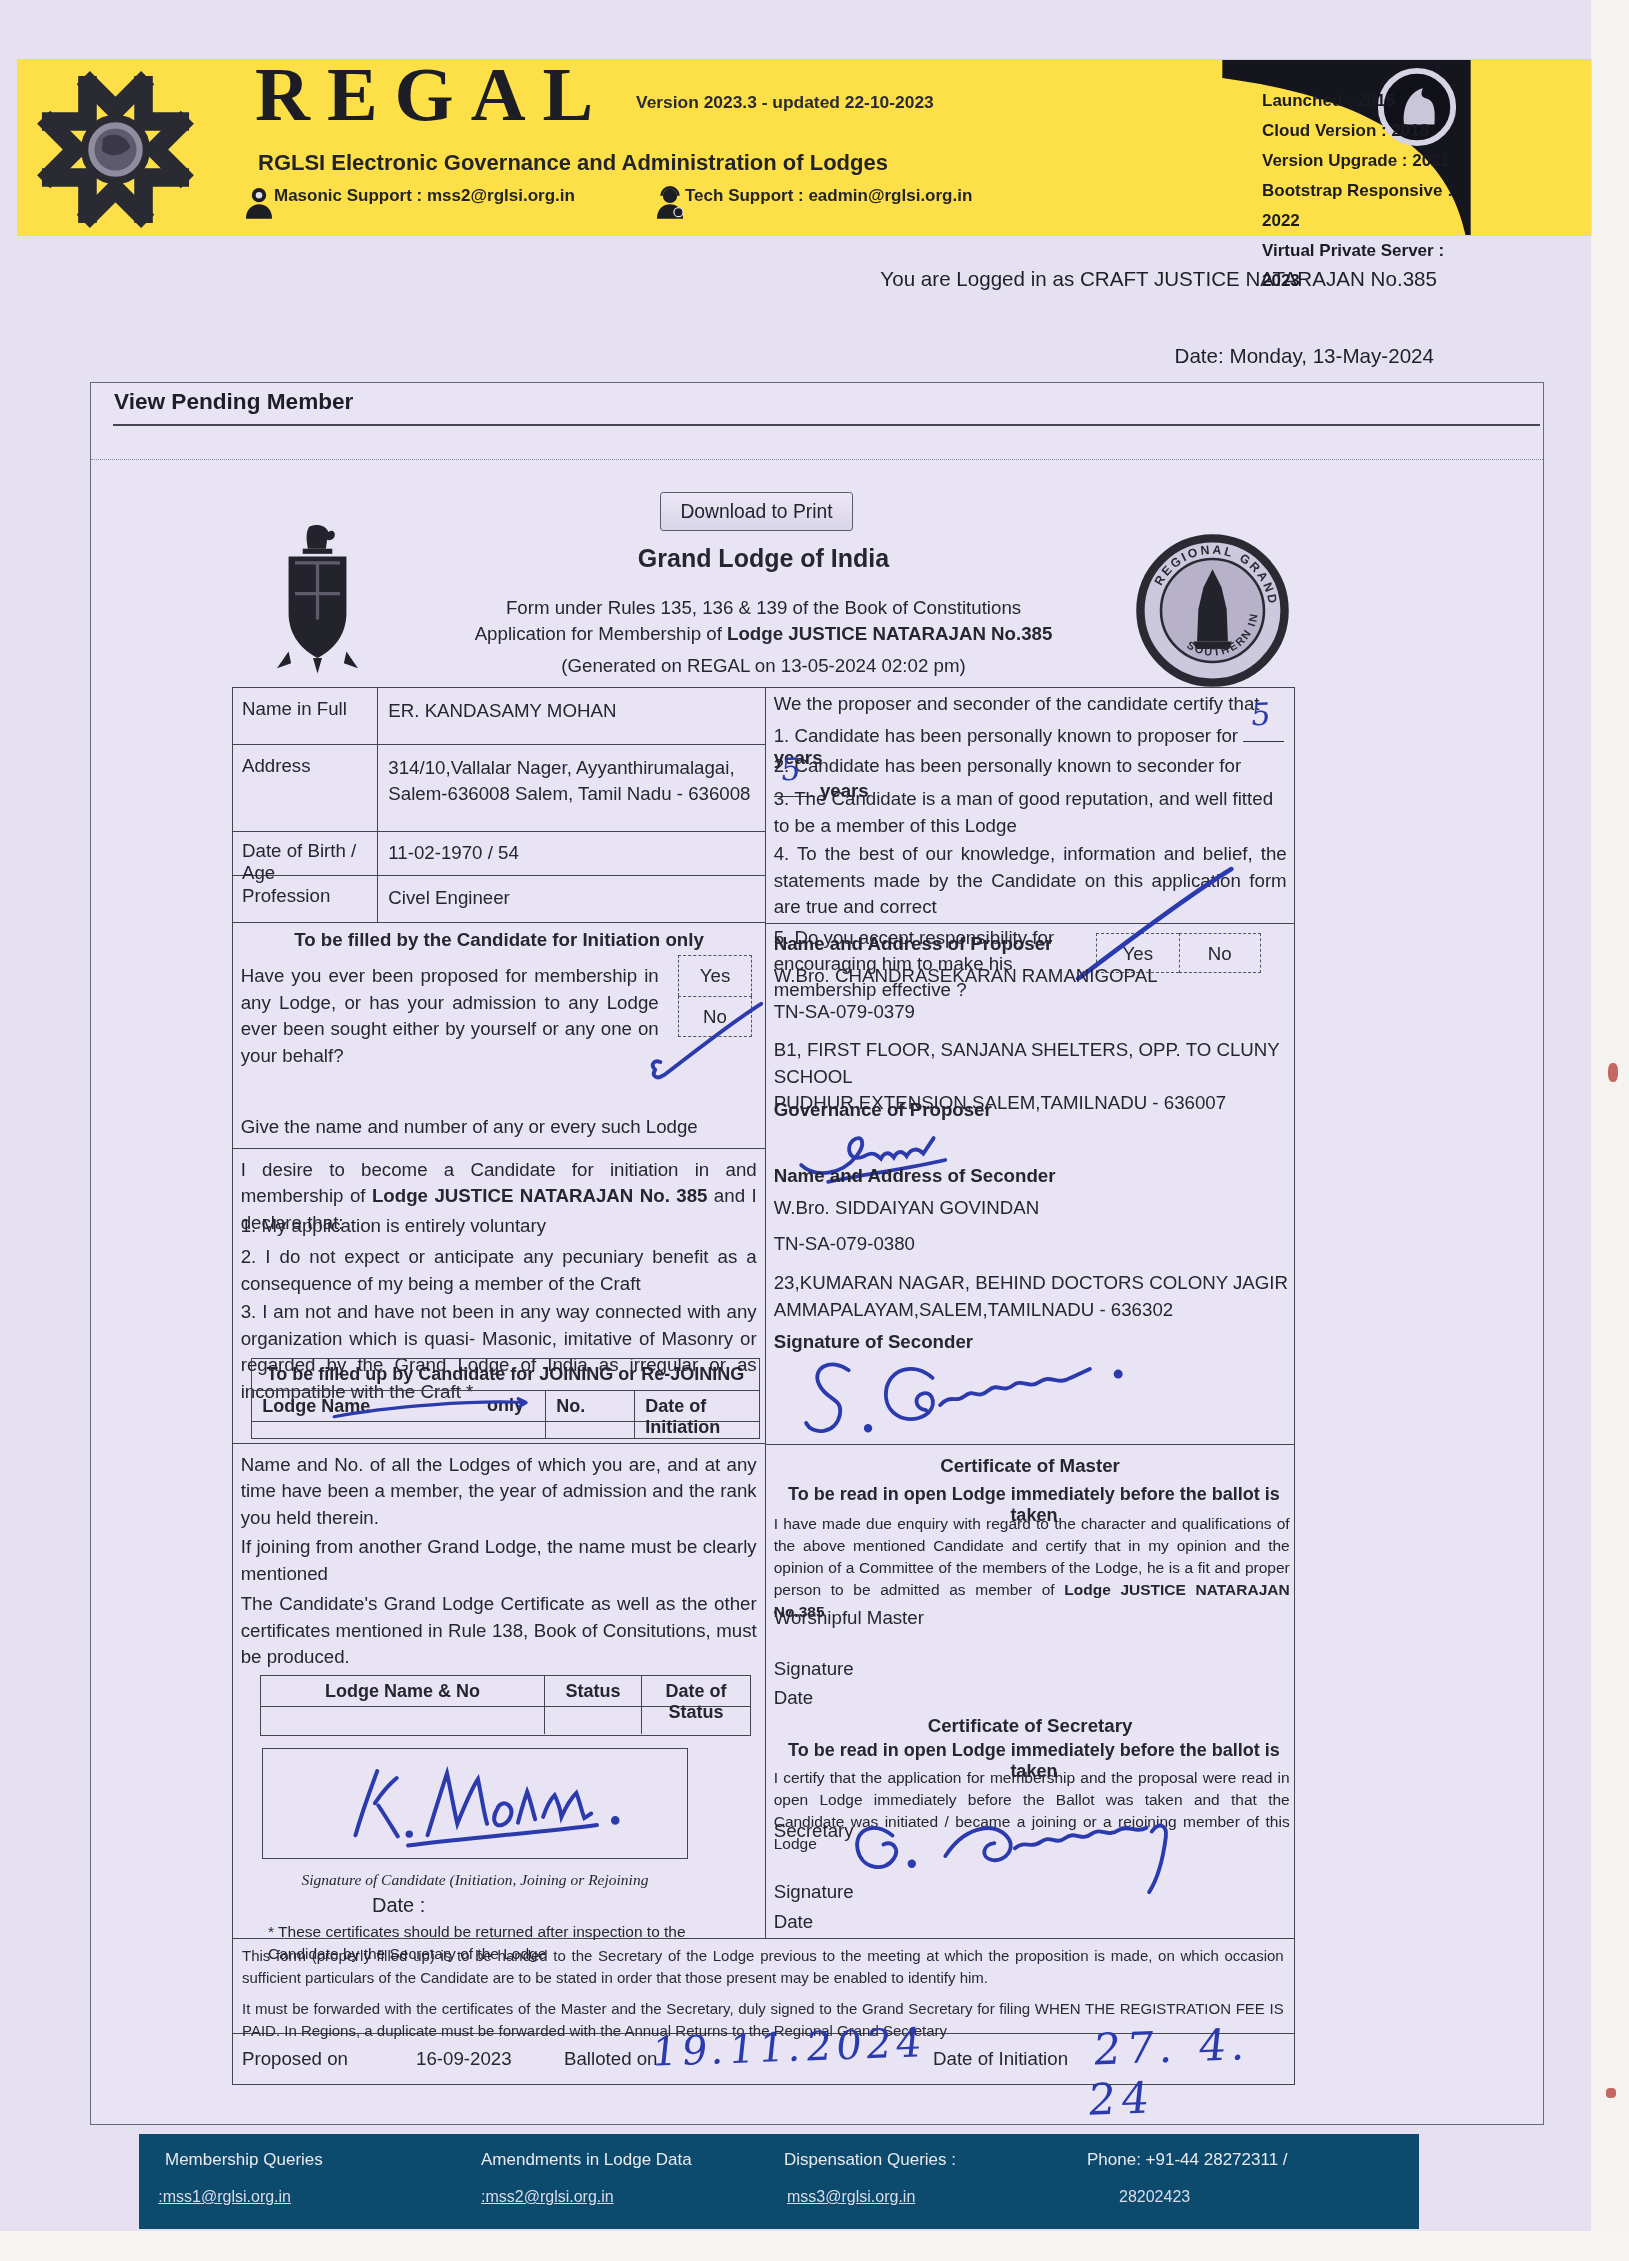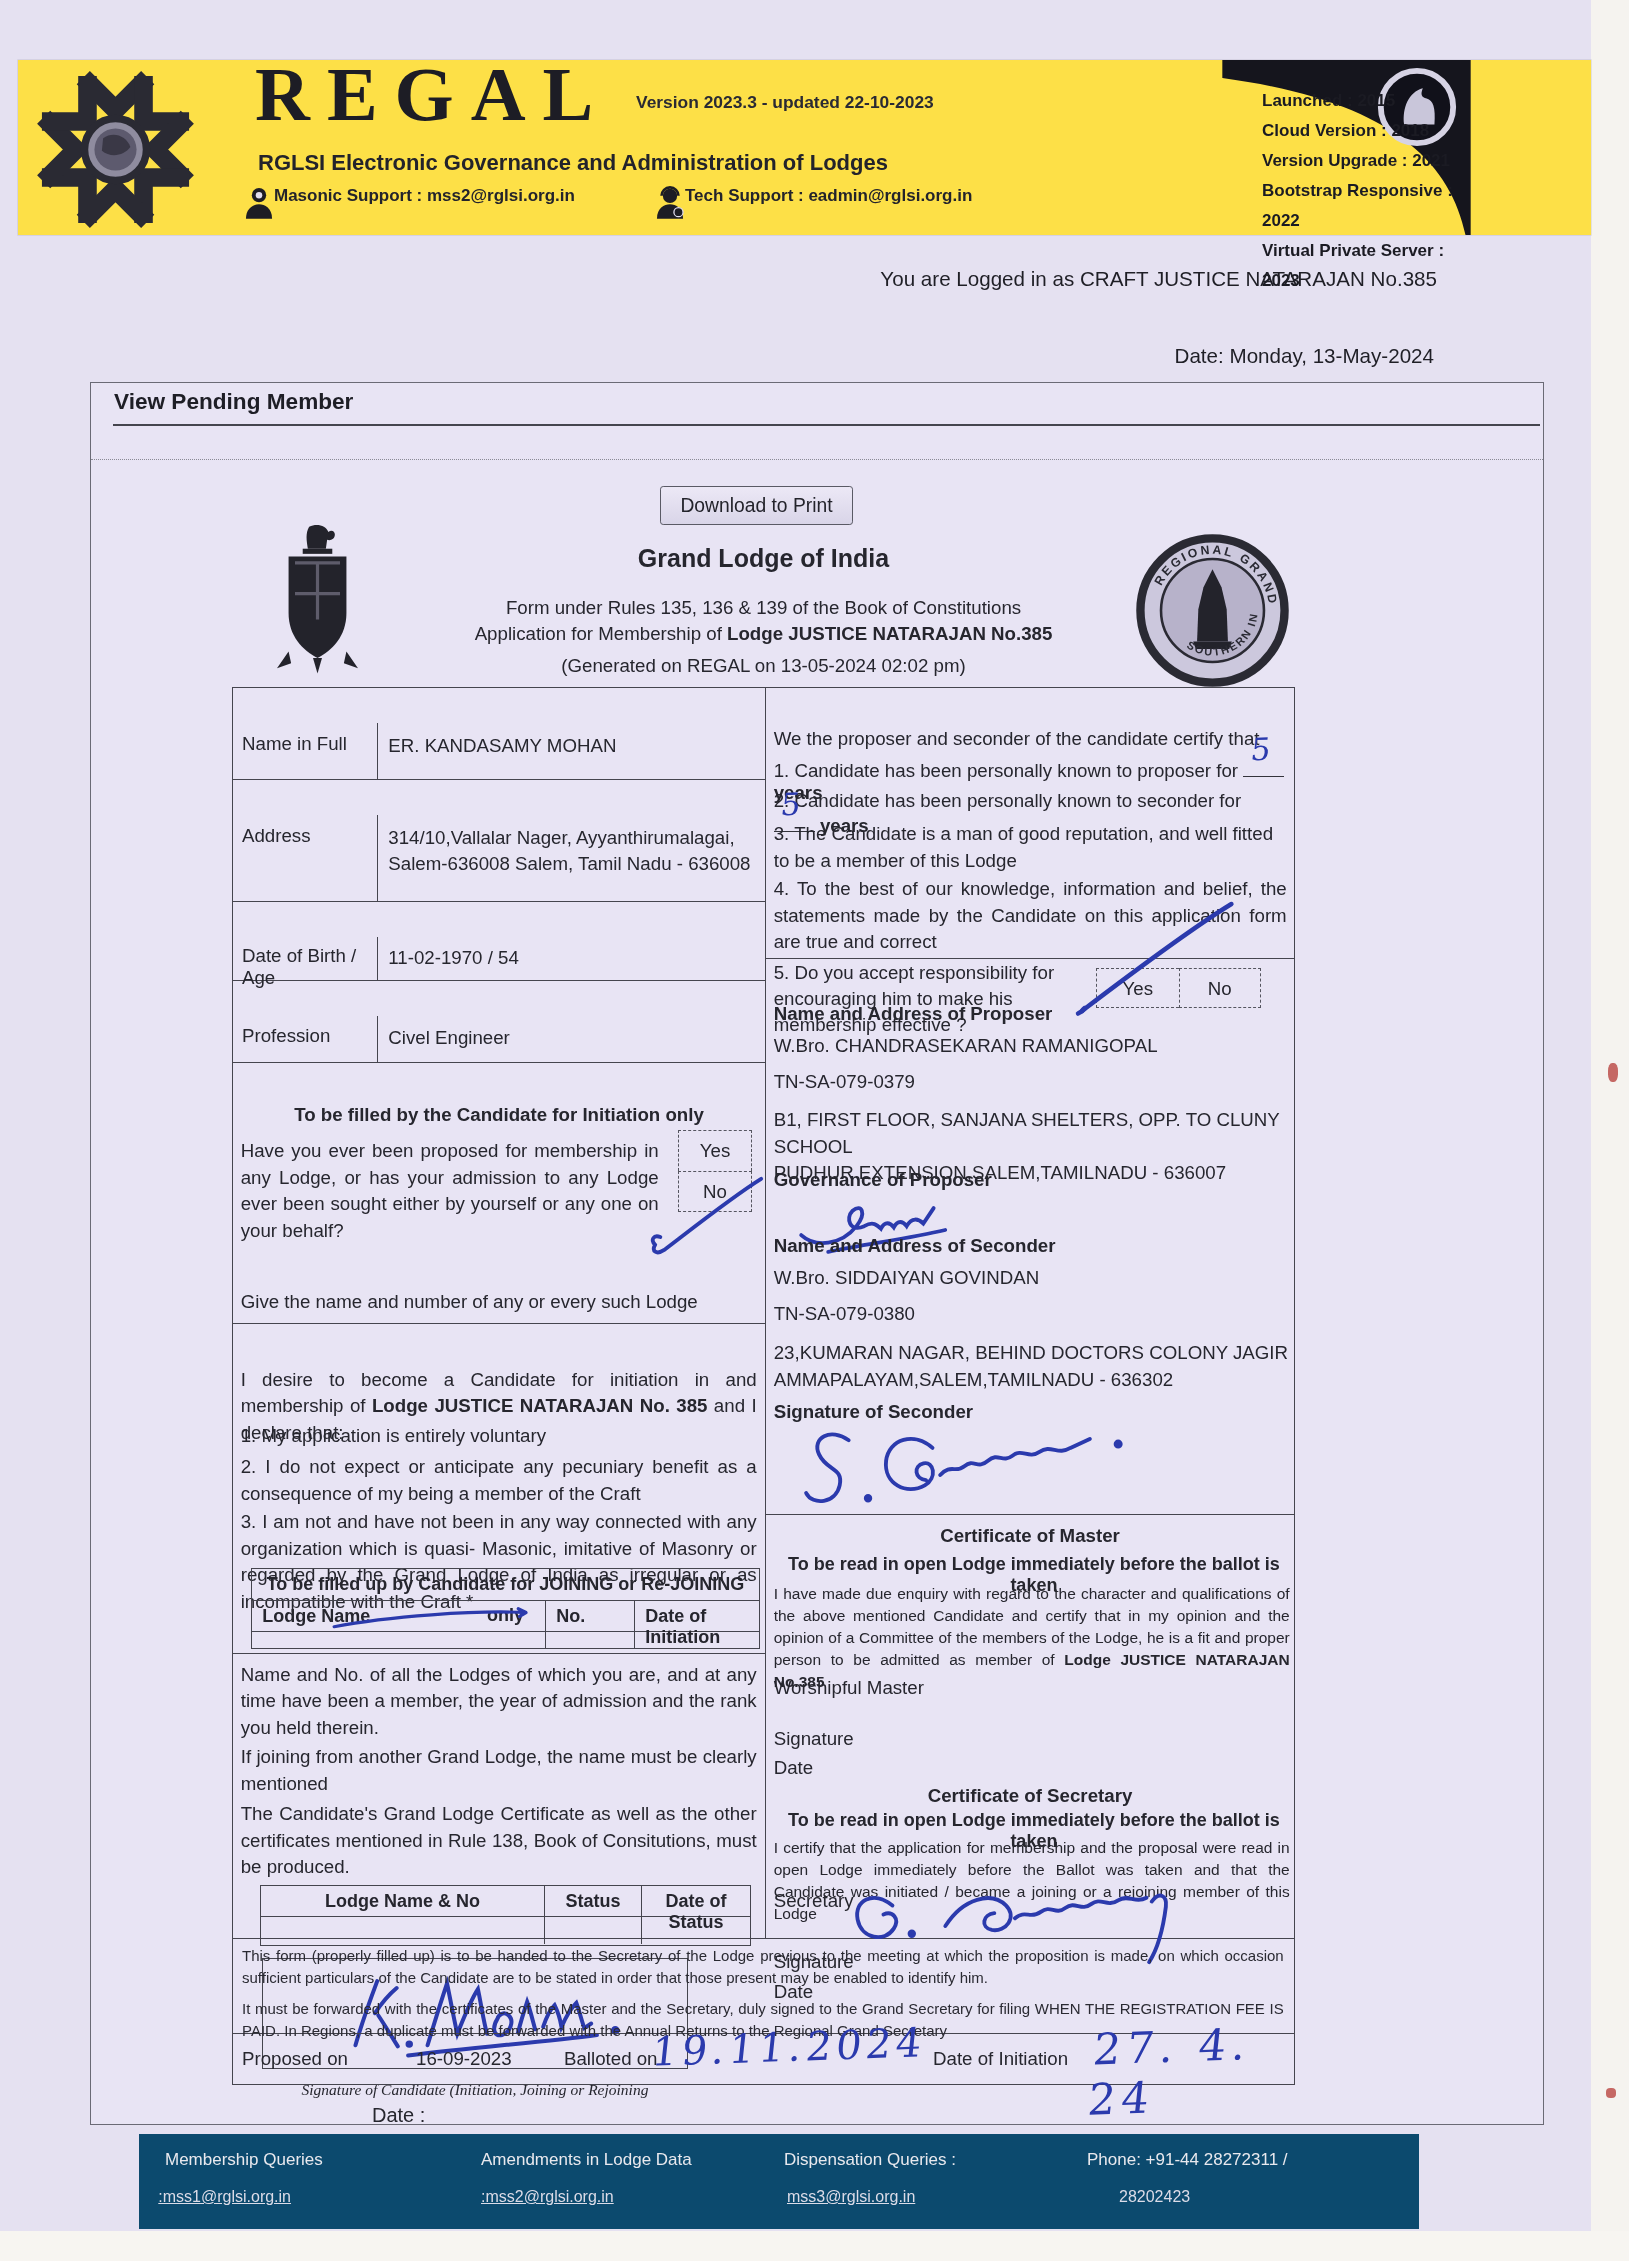--- a/index.html
+++ b/index.html
@@ -28,34 +28,34 @@
                 font-weight:bold;color:#1b1b23;}
   
   .logged{position:absolute;right:193px;top:267px;font-size:20.6px;color:#1f1f26;}
   .dateline{position:absolute;right:196px;top:344px;font-size:20.6px;color:#1f1f26;}
   
   .panel{position:absolute;left:90px;top:382px;width:1452px;height:1741px;background:#e8e4f4;
          border:1.3px solid #6a6a75;}
   .panel-title{position:absolute;left:23px;top:6.4px;font-size:22.6px;font-weight:bold;color:#1e1e26;}
   .panel-hr{position:absolute;left:22px;right:2.6px;top:41px;height:1.9px;background:#45454e;}
   .panel-dots{position:absolute;left:0;right:0;top:76px;border-top:1.3px dotted #8a8a95;}
-  .dl-btn{position:absolute;left:569px;top:103px;width:191px;height:37px;border:1.3px solid #5a5a65;
+  .dl-btn{position:absolute;left:569px;top:109px;width:191px;height:37px;border:1.3px solid #5a5a65;
           border-radius:3.2px;background:linear-gradient(#ece8f6,#d9d5e8);font-size:19.3px;color:#23232b;
           display:flex;align-items:center;justify-content:center;font-family:"Liberation Sans",sans-serif;}
   
   .form{position:absolute;left:141px;top:139px;width:1063px;height:1564px;}
   .fh-center{position:absolute;left:0;width:100%;text-align:center;}
   .crest{position:absolute;left:37px;top:1.3px;}
   .seal{position:absolute;right:3.9px;top:10.3px;}
   .b{font-weight:bold;}
   
   .tbl{position:absolute;left:0;top:165px;width:1063px;height:1252px;border:1.3px solid #45454e;box-sizing:border-box;}
   .lh{position:absolute;left:0;top:0;width:533px;height:100%;border-right:1.3px solid #45454e;box-sizing:border-box;}
   .rh{position:absolute;left:533px;top:0;right:0;height:100%;}
-  .row{position:relative;box-sizing:border-box;border-bottom:1.3px solid #45454e;font-size:18.7px;margin-top:35px;}
+  .row{position:relative;box-sizing:border-box;border-bottom:1.3px solid #45454e;font-size:18.7px;}
   .lab{position:absolute;left:0;top:0;bottom:0;width:145px;border-right:1.3px solid #45454e;
        box-sizing:border-box;padding:10.3px 6.4px 0 9px;}
   .val{position:absolute;left:145px;right:0;top:0;bottom:0;padding:10.3px 6.4px 0 10.3px;line-height:1.38;}
   .sec{position:relative;box-sizing:border-box;font-size:18.7px;}
   .just{text-align:justify;line-height:1.42;}
   .ynbox{border:1.3px dashed #55555f;box-sizing:border-box;text-align:center;font-size:18.7px;}
   .hand{font-family:"DejaVu Serif",serif;color:#2b3aad;transform:rotate(-2deg) skewX(-8deg);display:inline-block;}
   .blank{display:inline-block;width:41px;border-bottom:1.9px solid #33333b;position:relative;height:19.3px;vertical-align:baseline;}
   .blank .hv{position:absolute;left:7.7px;top:-26px;font-size:31px;}
   .smalltxt{font-size:15.5px;line-height:1.42;}

